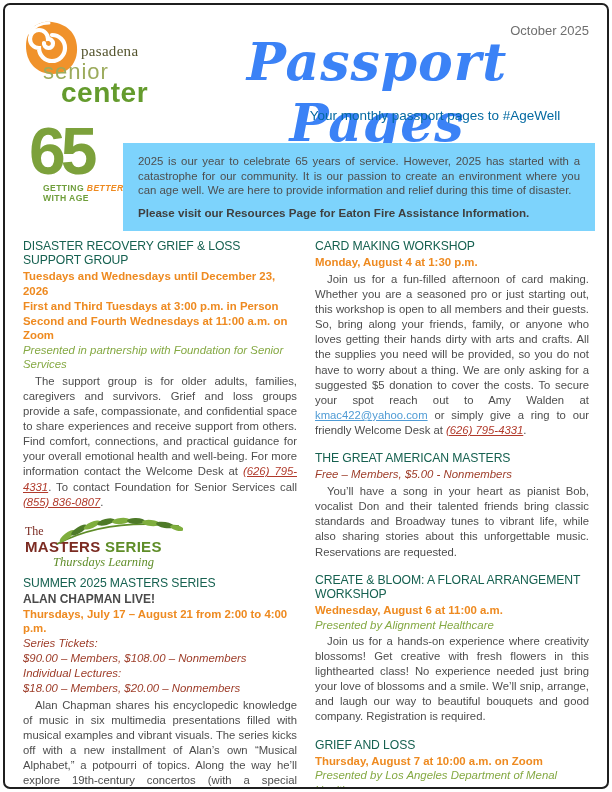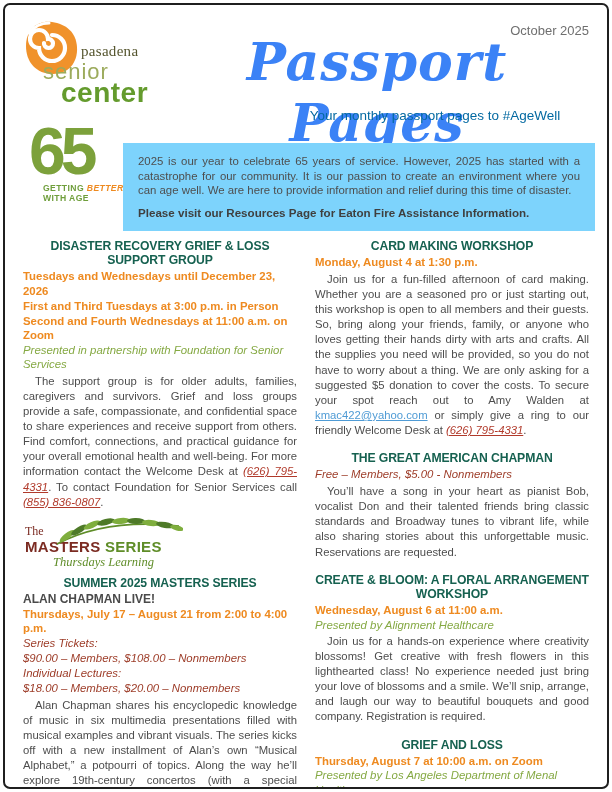--- a/index.html
+++ b/index.html
@@ -35,21 +35,21 @@
     position:absolute; left:118px; top:138px; width:472px;
     background:#7dd3fc; padding:11px 15px 10px 15px;
   }
   .intro-box p { font-size:11.4px; color:#4e4e4e; line-height:1.28; text-align:justify; }
   .intro-box .note { margin-top:8px; font-weight:bold; color:#3f3f3f; font-size:11.6px; text-align:left; }
 
   
   .columns { position:absolute; left:18px; right:18px; top:234px; display:flex; gap:18px; }
   .col { flex:1 1 0; min-width:0; }
 
-  h2.sec { font-size:12.2px; font-weight:bold; color:#166150; line-height:1.15; letter-spacing:-.1px; margin-bottom:2px;text-align:center; }
+  h2.sec { font-size:12.2px; font-weight:normal; color:#166150; line-height:1.15; letter-spacing:-.1px; margin-bottom:2px; }
   .sched { font-size:11.4px; font-weight:bold; color:#ee8a20; line-height:1.3; }
   .presented { font-size:11.4px; font-style:italic; color:#85a943; line-height:1.25; }
   .pricing { font-size:11.4px; font-style:italic; color:#9d3c28; line-height:1.3; }
   .sub { font-size:12px; font-weight:bold; color:#4a4a4a; line-height:1.25; }
   p.body { font-size:11.3px; color:#4d4d4d; line-height:1.34; text-align:justify; text-indent:12px; margin-top:2px; }
   .section { margin-bottom:13px; }
   a.tel { color:#b13a2b; font-style:italic; text-decoration:underline; }
   a.mail { color:#4f9bd5; text-decoration:underline; }
 
   
@@ -142,21 +142,21 @@
 
     <div class="col">
 
       <div class="section">
         <h2 class="sec">CARD MAKING WORKSHOP</h2>
         <div class="sched">Monday, August 4 at 1:30 p.m.</div>
         <p class="body"><span>Join us for a fun-filled afternoon of card making. Whether you are a seasoned pro or just starting out, this workshop is open to all members and their guests. So, bring along your friends, family, or anyone who loves getting their hands dirty with arts and crafts. All the supplies you need will be provided, so you do not have to worry about a thing. We are only asking for a suggested $5 donation to cover the costs. To secure your spot reach out to Amy Walden at </span><a class="mail" href="#">kmac422@yahoo.com</a><span> or simply give a ring to our friendly Welcome Desk at </span><a class="tel" href="#">(626) 795-4331</a><span>.</span></p>
       </div>
 
       <div class="section">
-        <h2 class="sec">THE GREAT AMERICAN CHAPMAN</h2>
+        <h2 class="sec">THE GREAT AMERICAN MASTERS</h2>
         <div class="pricing">Free – Members, $5.00 - Nonmembers</div>
         <p class="body">You’ll have a song in your heart as pianist Bob, vocalist Don and their talented friends bring classic standards and Broadway tunes to vibrant life, while also sharing stories about this unforgettable music. Reservations are requested.</p>
       </div>
 
       <div class="section">
         <h2 class="sec">CREATE &amp; BLOOM: A FLORAL ARRANGEMENT WORKSHOP</h2>
         <div class="sched">Wednesday, August 6 at 11:00 a.m.</div>
         <div class="presented">Presented by Alignment Healthcare</div>
         <p class="body">Join us for a hands-on experience where creativity blossoms! Get creative with fresh flowers in this lighthearted class! No experience needed just bring your love of blossoms and a smile. We’ll snip, arrange, and laugh our way to beautiful bouquets and good company. Registration is required.</p>
       </div>

